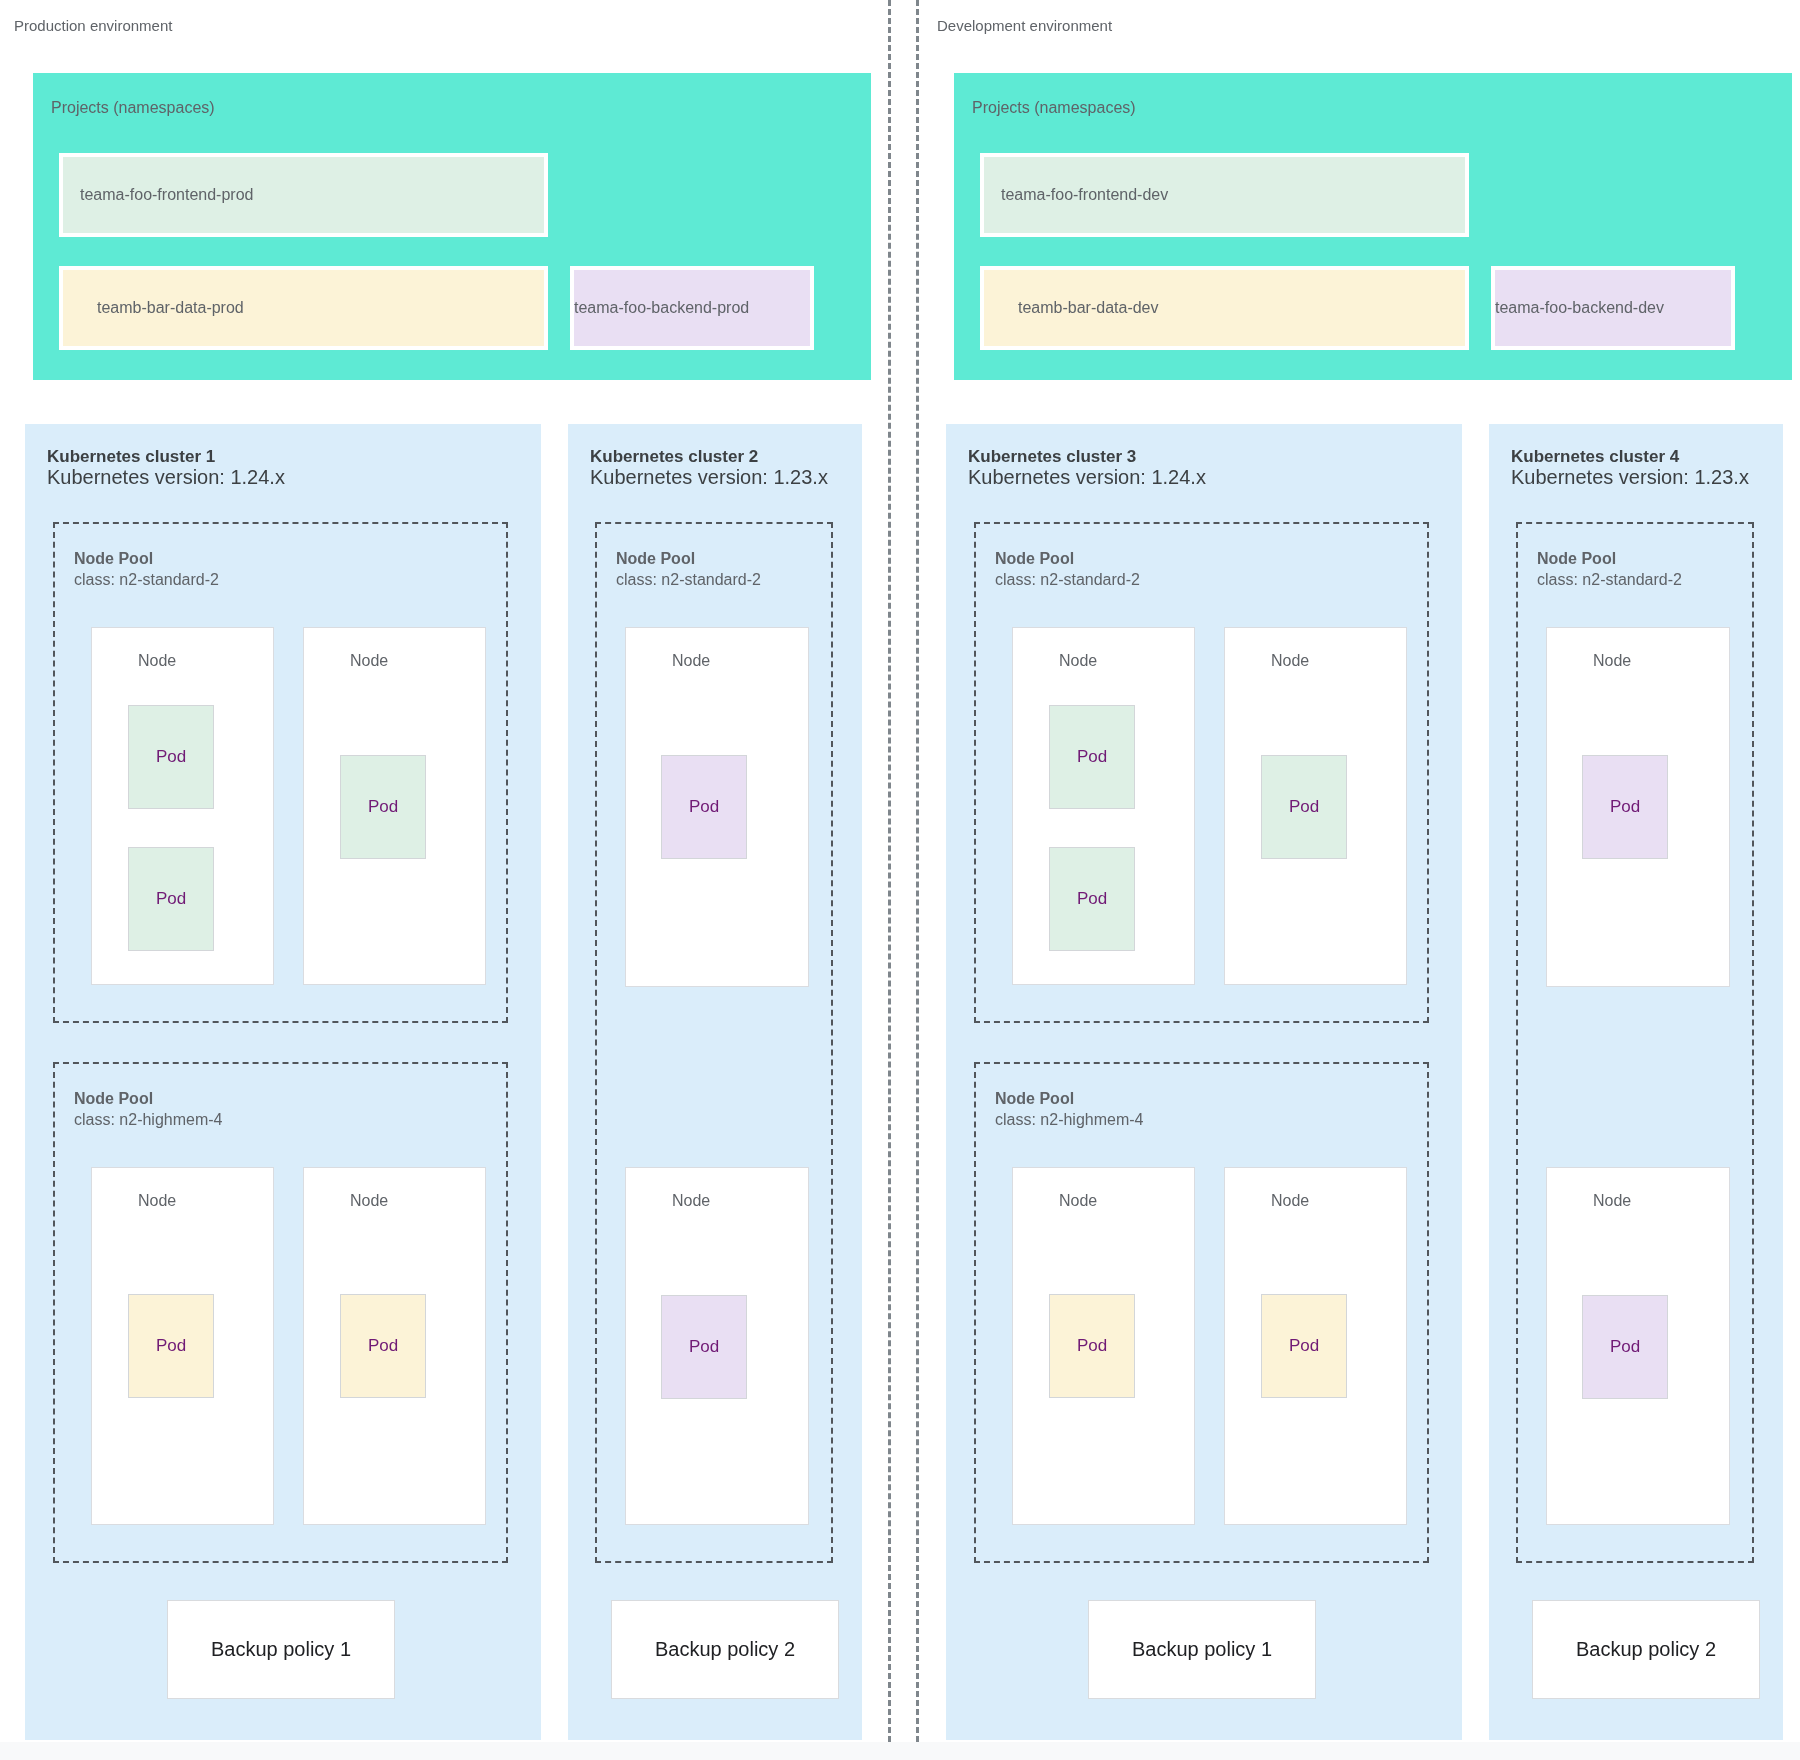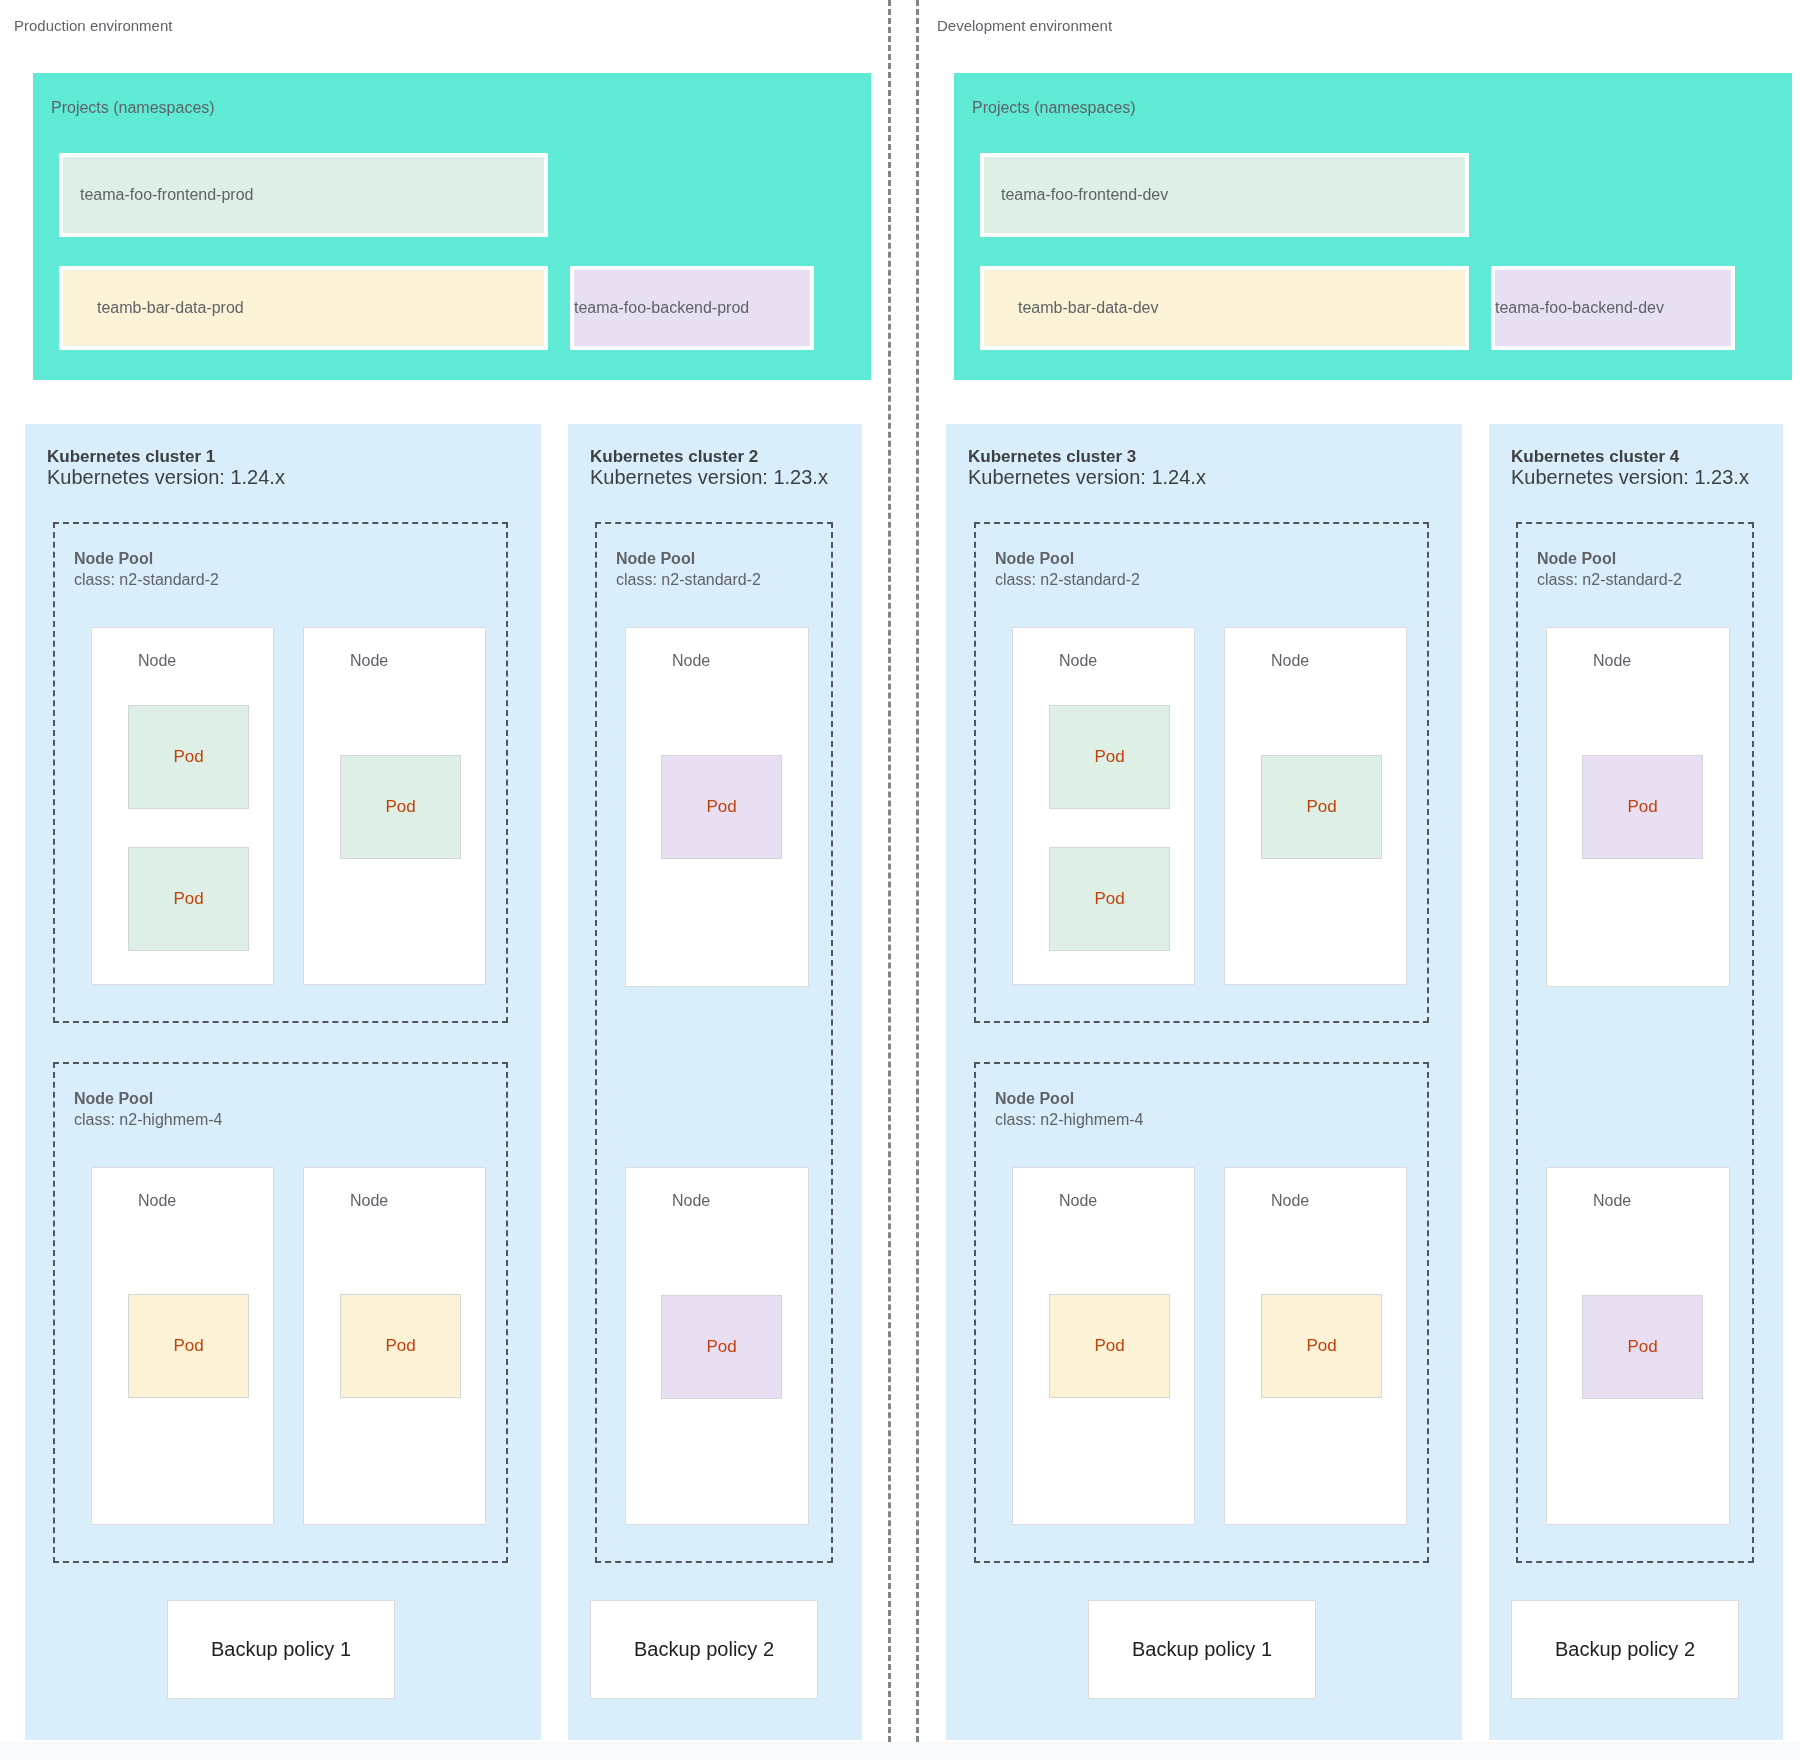--- a/index.html
+++ b/index.html
@@ -46,41 +46,41 @@
   .pool-label .pc { font-size:16px; line-height:21px; }
 
   .node { position:absolute; background:#ffffff; border:1px solid #DADCE0; }
   .node.n1  { left:36px;  top:103px; width:183px; height:358px; }
   .node.n2  { left:248px; top:103px; width:183px; height:358px; }
   .node.nn1 { left:28px;  top:103px; width:184px; height:360px; }
   .node.nn2 { left:28px;  top:643px; width:184px; height:358px; }
   .node-label { position:absolute; left:18px; top:24px; font-size:16px; color:#5F6368;margin-left:28px; }
 
   .pod {
-    position:absolute; width:121px; height:104px; border:1px solid #D3D6D9;
+    position:absolute; width:86px; height:104px; border:1px solid #D3D6D9;
     display:flex; align-items:center; justify-content:center;
-    font-size:17px; color:#c2410c;
+    font-size:17px; color:#701a75;
   }
   .pod-green  { background:#DEF0E5; }
   .pod-yellow { background:#FCF3D7; }
   .pod-purple { background:#E9DFF3; }
   .pod.p-a1 { left:36px; top:77px; }
   .pod.p-a2 { left:36px; top:219px; }
   .pod.p-b  { left:36px; top:127px; }
   .pod.p-c  { left:36px; top:126px; }
   .pod.p-n  { left:35px; top:127px; }
 
   .backup {
     position:absolute; top:1176px; width:228px; height:99px;
     background:#ffffff; border:1px solid #D9DBDE;
     display:flex; align-items:center; justify-content:center;
     font-size:20px; color:#202124;
   }
   .backup.bw { left:142px; }
-  .backup.bn { left:22px; }
+  .backup.bn { left:43px; }
 </style>
 </head>
 <body>
 
 <div class="canvas">
 
   <div class="env-label prod">Production environment</div>
   <div class="env-label dev">Development environment</div>
   <div class="divider left"></div>
   <div class="divider right"></div>

